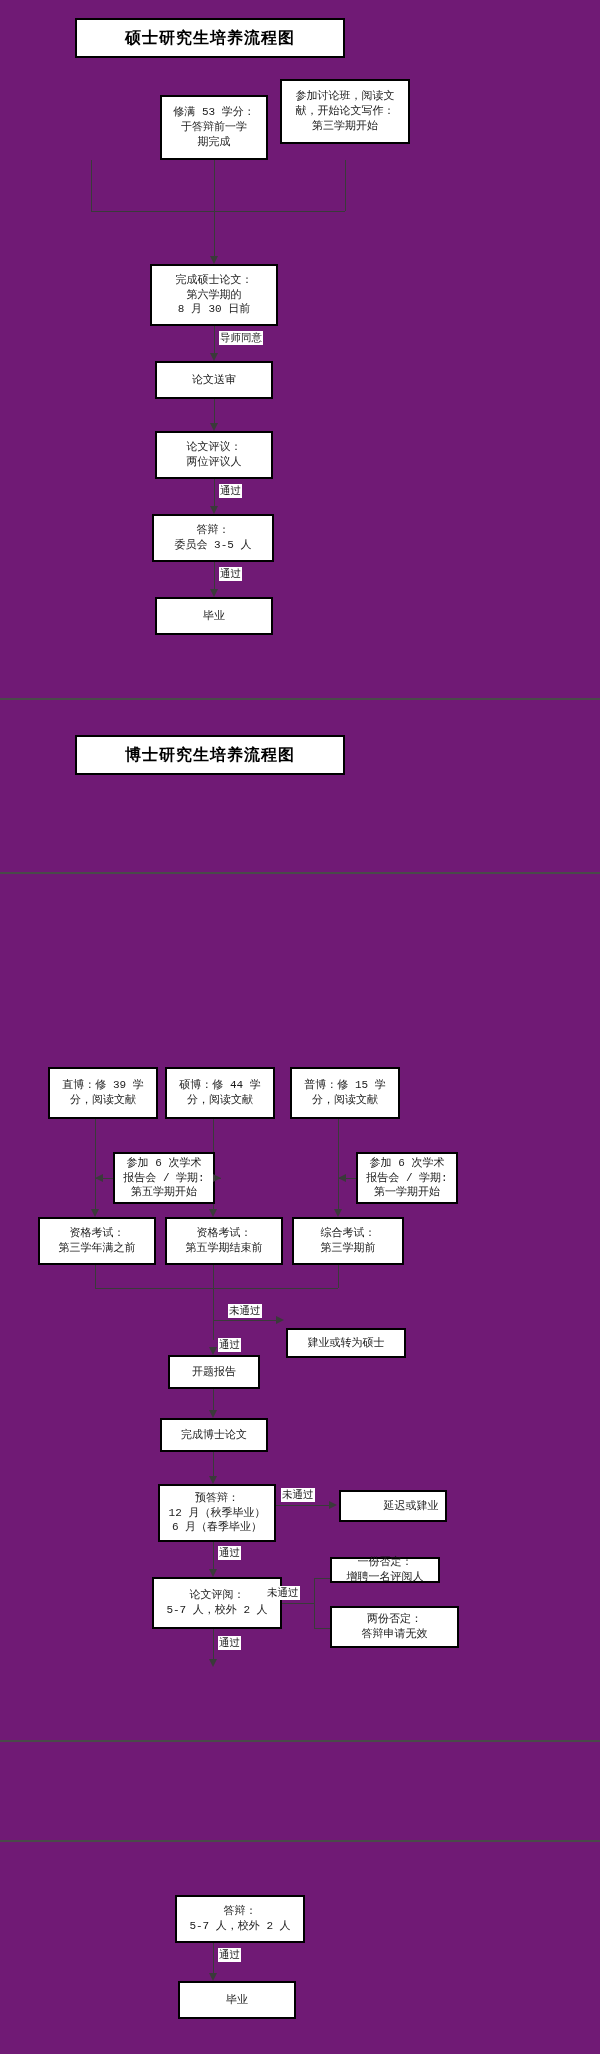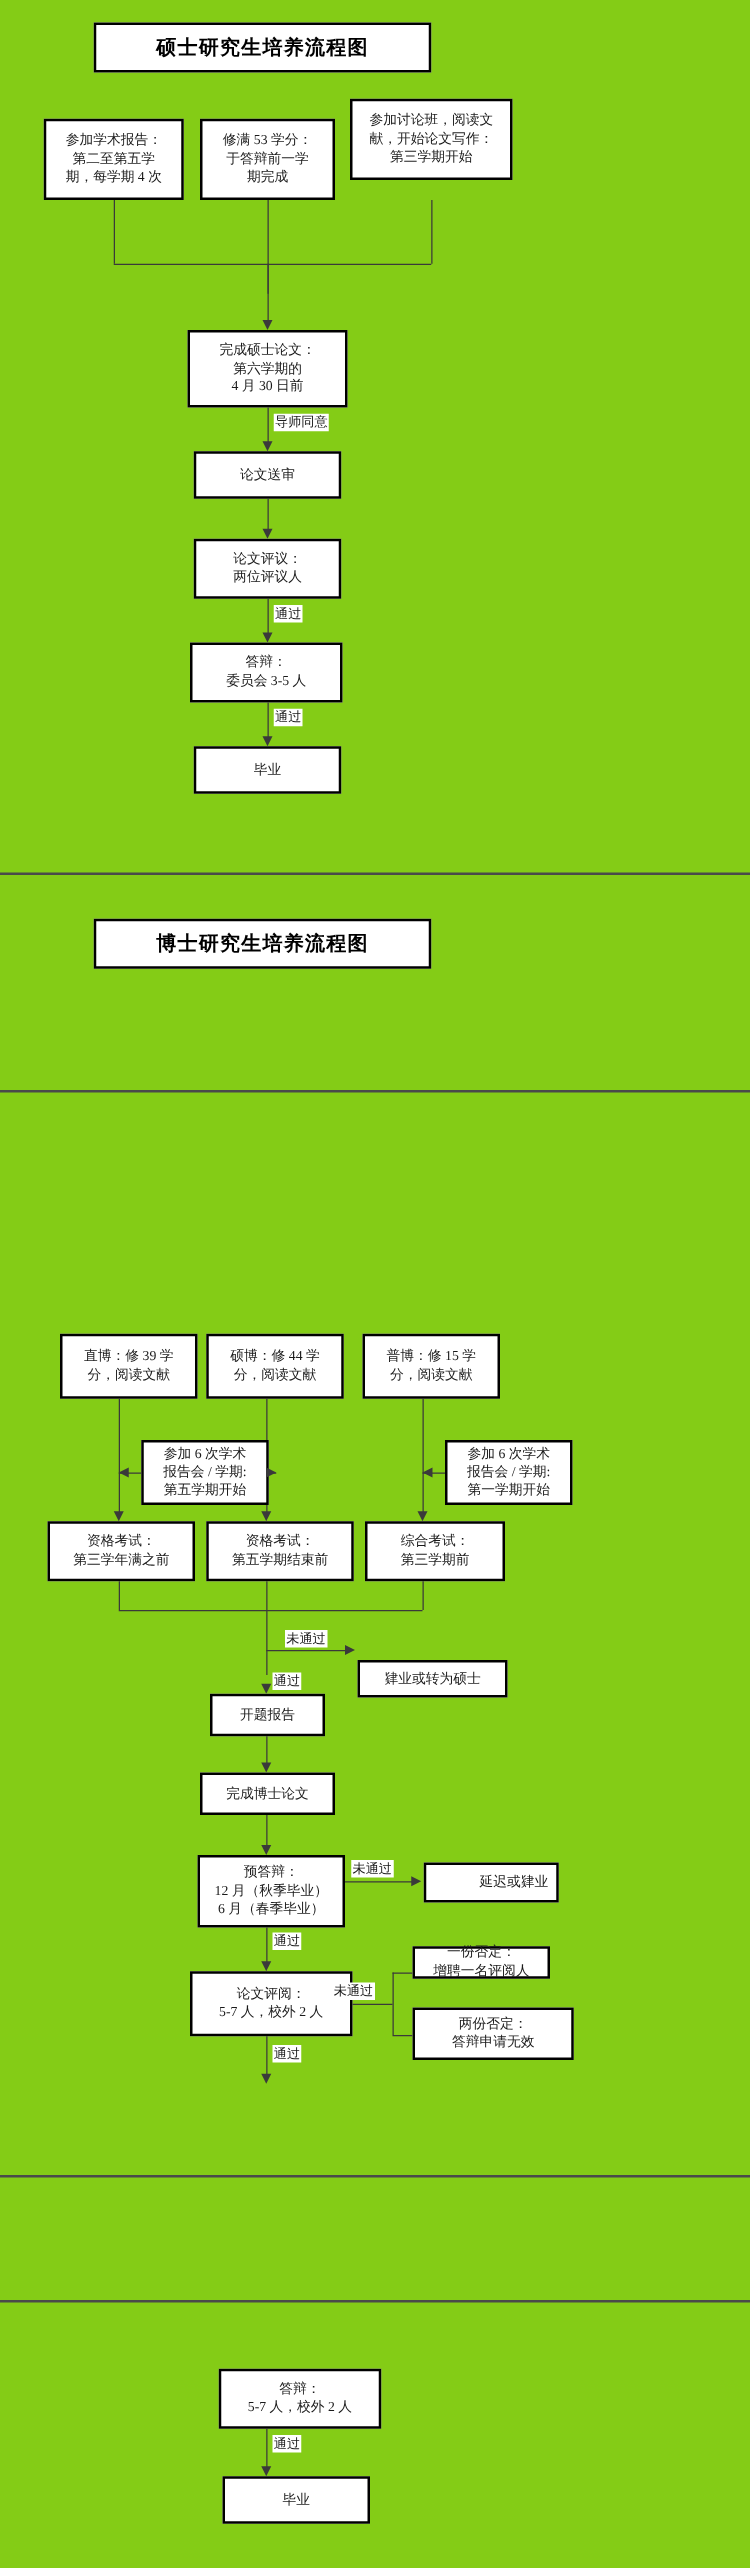--- a/index.html
+++ b/index.html
@@ -5,22 +5,23 @@
   * { box-sizing: border-box; }
   html, body {
     margin: 0; padding: 0;
     background: #ffffff;
     font-family: "Liberation Serif", "DejaVu Serif", serif;
   }
   #page {
     position: relative;
     width: 600px;
     height: 2054px;
-    background: #84cc16;
+    background: #701a75;
     overflow: hidden;
+    font-family: Liberation Mono, monospace;
   }
 
   
   .box {
     position: absolute;
     border: 2px solid #000;
     background: #fff;
     display: flex;
     align-items: center;
     justify-content: center;
@@ -91,44 +92,41 @@
 </style>
 </head>
 <body>
 
 <div id="page">
 
   <div class="title-box" style="left:75px; top:18px; width:270px; height:40px;">
     <span>硕士研究生培养流程图</span>
   </div>
 
-  <div class="box" style="left:35px; top:95px; width:112px; height:65px;">参加学术报告：
-第二至第五学
-期，每学期 4 次</div>
 
   <div class="box" style="left:160px; top:95px; width:108px; height:65px;">修满 53 学分：
 于答辩前一学
 期完成</div>
 
   <div class="box" style="left:280px; top:79px; width:130px; height:65px;">参加讨论班，阅读文
 献，开始论文写作：
 第三学期开始</div>
 
   <div class="vline" style="left:91px; top:160px; height:51px;"></div>
   <div class="vline" style="left:214px; top:160px; height:75px;"></div>
   <div class="vline" style="left:345px; top:160px; height:51px;"></div>
 
   <div class="hline" style="left:91px; top:211px; width:254px;"></div>
 
   <div class="vline" style="left:214px; top:211px; height:47px;"></div>
   <div class="arrow-down" style="left:210px; top:256px;"></div>
 
   <div class="box" style="left:150px; top:264px; width:128px; height:62px;">完成硕士论文：
 第六学期的
-4 月 30 日前</div>
+8 月 30 日前</div>
 
   <div class="vline" style="left:214px; top:326px; height:29px;"></div>
   <div class="arrow-down" style="left:210px; top:353px;"></div>
   <div class="edge-label" style="left:219px; top:331px;">导师同意</div>
 
   <div class="box" style="left:155px; top:361px; width:118px; height:38px;">论文送审</div>
 
   <div class="vline" style="left:214px; top:399px; height:26px;"></div>
   <div class="arrow-down" style="left:210px; top:423px;"></div>
 

